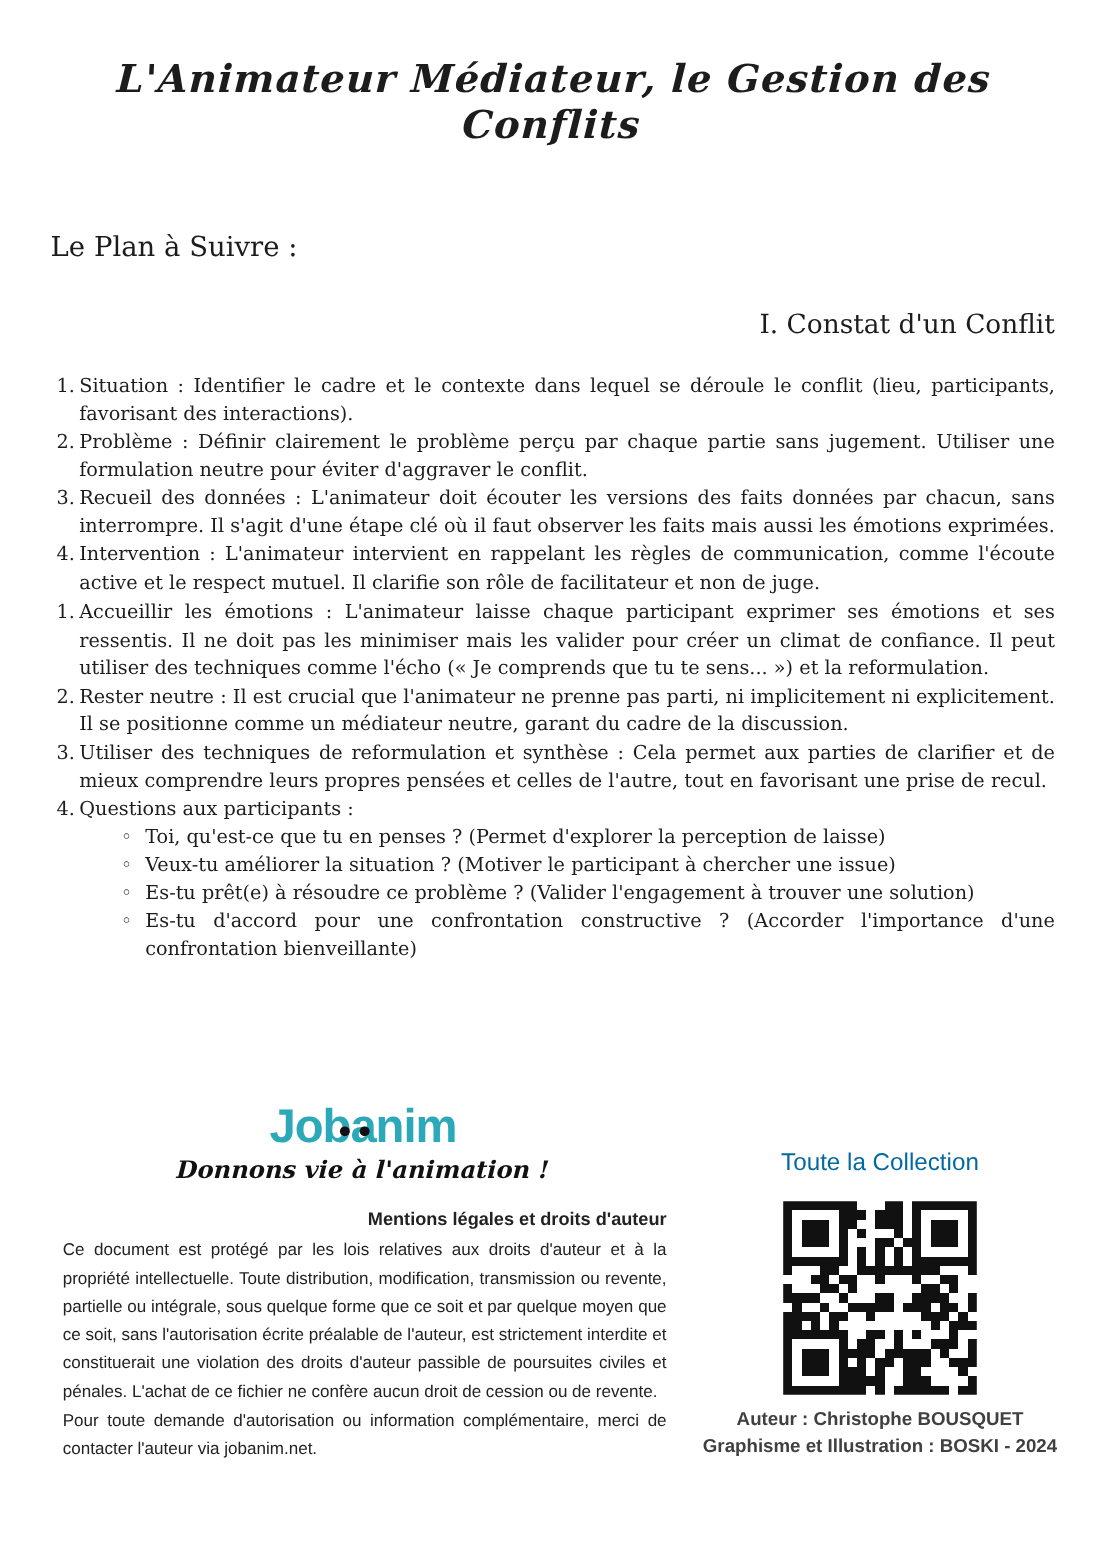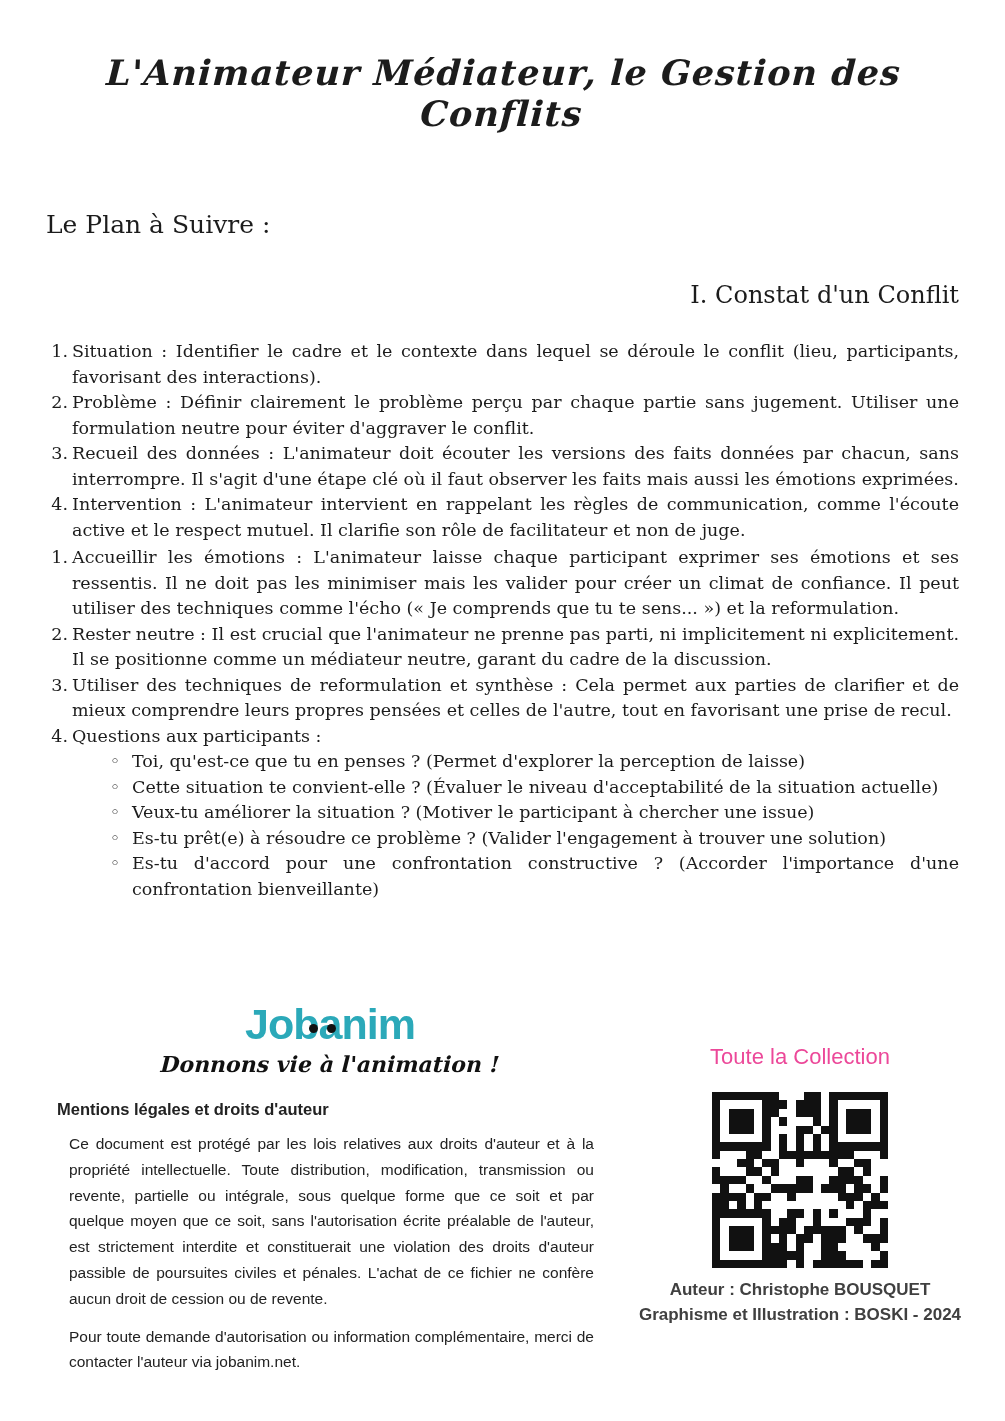--- a/index.html
+++ b/index.html
@@ -111,41 +111,42 @@
     font-size:22px;
     transform:skewX(-3deg);
     color:#111;
   }
   .collection-label{
     position:absolute;
     left:640px;top:1044px;width:320px;
     text-align:center;
     font-family:"Liberation Sans", sans-serif;
     font-size:22px;
-    color:#ec4899;
+    color:#0369a1;
   }
   .qr-wrap{
     position:absolute;
     left:712px;top:1092px;
     width:176px;height:176px;
   }
   .qr-wrap svg{display:block;width:176px;height:176px;shape-rendering:crispEdges;}
   .legal-block{
     position:absolute;
     left:57px;top:1100px;width:549px;
     font-family:"Liberation Sans", sans-serif;
     color:#222;
   }
   .legal-heading{
     margin:0 0 5px;
     font-size:16.5px;
     font-weight:bold;
+    text-align:right;
   }
   .legal-block p{
-    margin:12px;
+    margin:0;
     font-size:15.5px;
     line-height:25.8px;
     text-align:justify;
   }
   .legal-block p.no-justify{text-align:justify;}
   .credits-block{
     position:absolute;
     left:610px;top:1278px;width:380px;
     text-align:center;
     font-family:"Liberation Sans", sans-serif;
@@ -178,21 +179,20 @@
 
     <section>
       <ol class="num-list tight">
         <li>Accueillir les émotions : L'animateur laisse chaque participant exprimer ses émotions et ses ressentis. Il ne doit pas les minimiser mais les valider pour créer un climat de confiance. Il peut utiliser des techniques comme l'écho (« Je comprends que tu te sens... ») et la reformulation.</li>
         <li>Rester neutre : Il est crucial que l'animateur ne prenne pas parti, ni implicitement ni explicitement. Il se positionne comme un médiateur neutre, garant du cadre de la discussion.</li>
         <li>Utiliser des techniques de reformulation et synthèse : Cela permet aux parties de clarifier et de mieux comprendre leurs propres pensées et celles de l'autre, tout en favorisant une prise de recul.</li>
         <li>
           <span>Questions aux participants :</span>
           <ul class="circle-list">
             <li>Toi, qu'est-ce que tu en penses ? (Permet d'explorer la perception de laisse)</li>
-            <li>Cette situation te convient-elle ? (Évaluer le niveau d'acceptabilité de la situation actuelle)</li>
             <li>Veux-tu améliorer la situation ? (Motiver le participant à chercher une issue)</li>
             <li>Es-tu prêt(e) à résoudre ce problème ? (Valider l'engagement à trouver une solution)</li>
             <li>Es-tu d'accord pour une confrontation constructive ? (Accorder l'importance d'une confrontation bienveillante)</li>
           </ul>
         </li>
       </ol>
     </section>
 
   </main>
 

